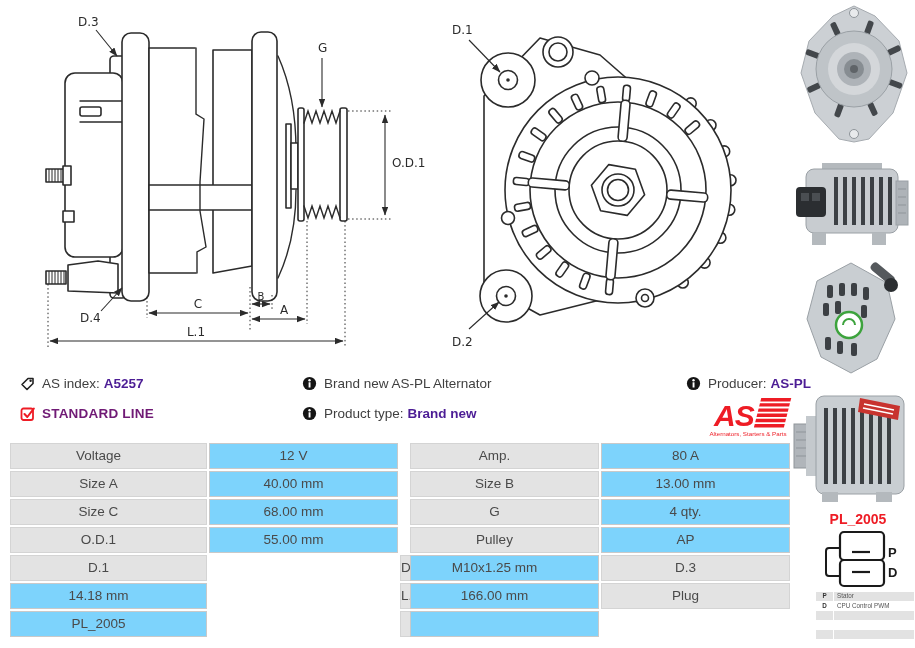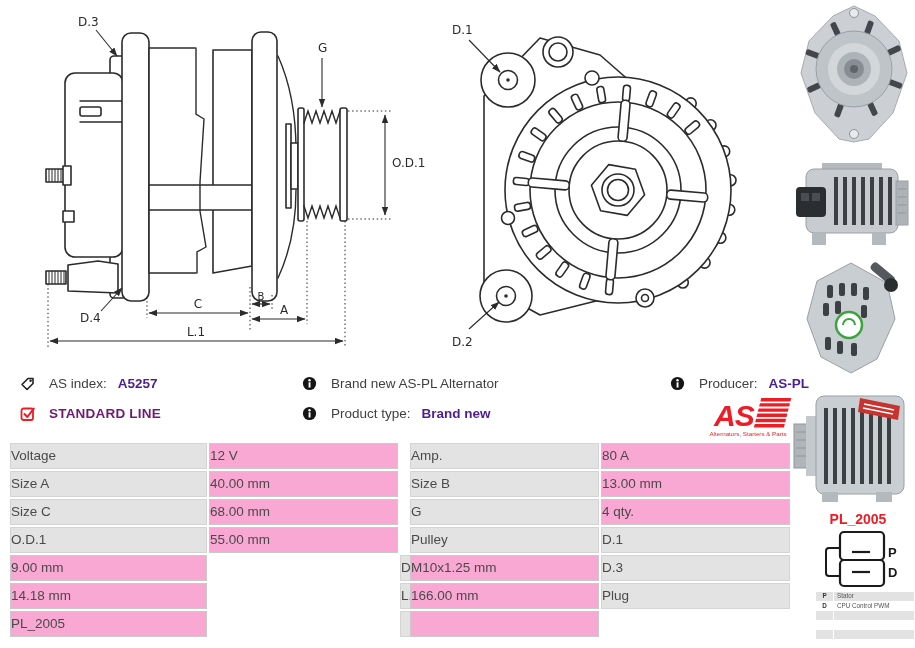--- a/index.html
+++ b/index.html
@@ -11,29 +11,29 @@
   
   .draw{fill:#fff;stroke:#2b2b2b;stroke-width:1.6;stroke-linejoin:round;stroke-linecap:round}
   .ln{fill:none;stroke:#2b2b2b;stroke-width:1.4;stroke-linecap:round}
   .dim{fill:none;stroke:#2b2b2b;stroke-width:1.1}
   .dot{fill:none;stroke:#2b2b2b;stroke-width:1;stroke-dasharray:1.5 2.6}
   .hatch{stroke:#2b2b2b;stroke-width:1}
   .dimtxt{font-family:"DejaVu Sans",sans-serif;font-size:12px;fill:#2b2b2b}
   .dimtxt.small{font-size:10px}
 
   
-  .info-item{display:flex;align-items:center;gap:14px;font-size:13.5px;color:#3f3f3f;white-space:nowrap}
+  .info-item{display:flex;align-items:center;gap:7px;font-size:13.5px;color:#3f3f3f;white-space:nowrap}
   .info-item .v{margin-left:4px;font-weight:bold;color:#4c1d95}
   .red-b{color:#701a75;font-weight:bold;letter-spacing:.2px}
 
   
   .spec{position:absolute;left:10px;top:443px;display:grid;grid-template-columns:197px 189px 8px 189px 189px;grid-auto-rows:26px;gap:2px;font-size:13.5px;color:#4a4a4a}
-  .spec>div{line-height:24px;text-align:left;padding-right:20px}
+  .spec>div{line-height:24px;text-align:center;padding-right:20px}
   .spec .lbl{background:#e3e3e3;border:1px solid #d4d4d4}
-  .spec .val{background:#f9a8d4;border:1px solid #c9c9c9}
+  .spec .val{background:#7dd3fc;border:1px solid #c9c9c9}
   .spec .sp{background:transparent}
 
   
   .plug-title{position:absolute;left:798px;top:511px;width:120px;text-align:center;font-size:14px;font-weight:bold;color:#ee1c25}
   .ptable{position:absolute;left:816px;top:592px;display:grid;grid-template-columns:17px 80px;grid-auto-rows:8.5px;gap:1px;font-size:6.3px;color:#555}
   .ptable>div{line-height:8.5px;overflow:hidden}
   .ptable .pc{background:#e2e2e2;font-weight:bold;text-align:center;color:#333}
   .ptable .pd{background:#e2e2e2;padding-left:3px}
   .ptable .pcw{background:#fff;font-weight:bold;text-align:center;color:#333}
   .ptable .pdw{background:#fff;padding-left:3px}
@@ -204,21 +204,21 @@
 
   <div class="abs info-item" style="left:302px;top:376px">
     <svg width="15" height="15" viewBox="0 0 15 15">
       <circle cx="7.5" cy="7.5" r="6.6" fill="#151515"></circle>
       <rect x="6.6" y="6.3" width="1.9" height="5.2" fill="#fff"></rect>
       <circle cx="7.5" cy="4.2" r="1.2" fill="#fff"></circle>
     </svg>
     <span>Brand new AS-PL Alternator</span>
   </div>
 
-  <div class="abs info-item" style="left:670px;top:376px">
+  <div class="abs info-item" style="left:686px;top:376px">
     <svg width="15" height="15" viewBox="0 0 15 15">
       <circle cx="7.5" cy="7.5" r="6.6" fill="#151515"></circle>
       <rect x="6.6" y="6.3" width="1.9" height="5.2" fill="#fff"></rect>
       <circle cx="7.5" cy="4.2" r="1.2" fill="#fff"></circle>
     </svg>
     <span>Producer:</span>
     <span class="v" style="margin-left:-3px">AS-PL</span>
   </div>
 
   <div class="abs info-item" style="left:20px;top:406px">
@@ -268,23 +268,23 @@
     <div class="lbl">Size C</div>
     <div class="val">68.00 mm</div>
     <div class="sp"></div>
     <div class="lbl">G</div>
     <div class="val">4 qty.</div>
 
     <div class="lbl">O.D.1</div>
     <div class="val">55.00 mm</div>
     <div class="sp"></div>
     <div class="lbl">Pulley</div>
+    <div class="val">AP</div>
 
     <div class="lbl">D.1</div>
-    <div class="val">9.00 mm</div>
     <div class="sp"></div>
     <div class="lbl">D.2</div>
     <div class="val">M10x1.25 mm</div>
 
     <div class="lbl">D.3</div>
     <div class="val">14.18 mm</div>
     <div class="sp"></div>
     <div class="lbl">L.1</div>
     <div class="val">166.00 mm</div>
 

